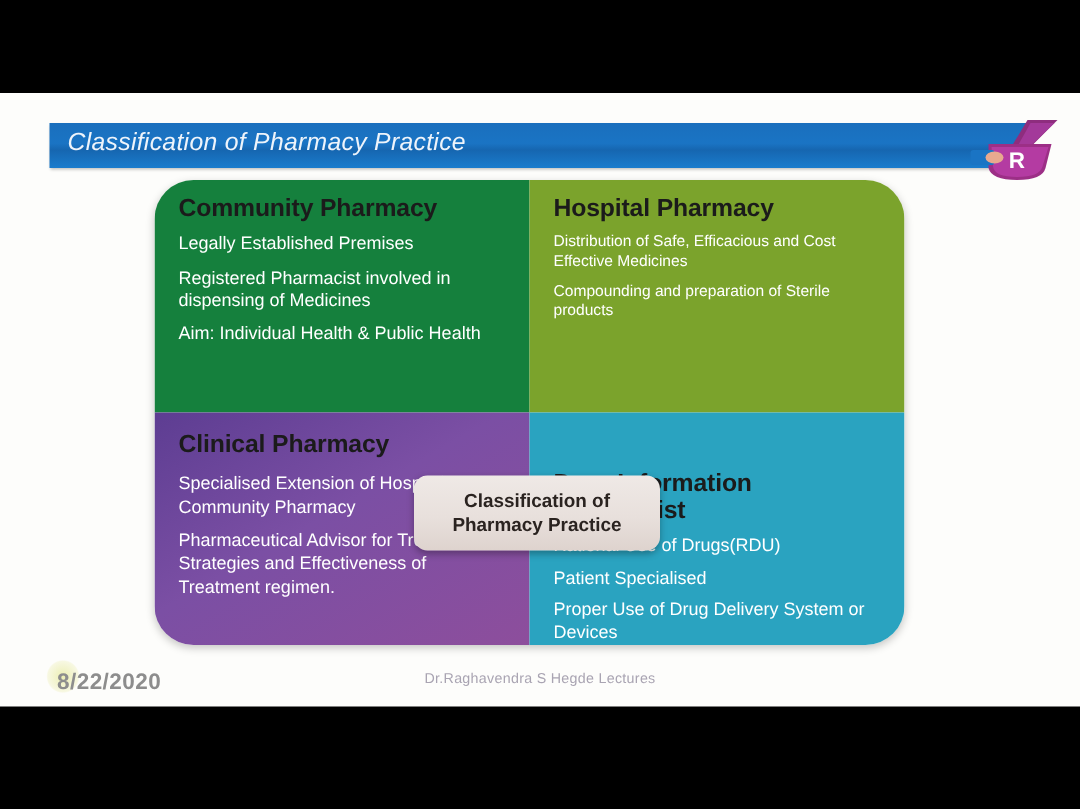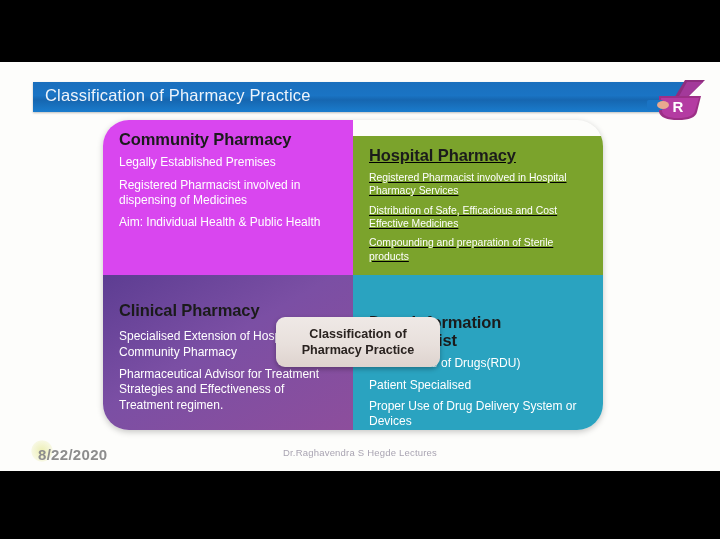--- a/index.html
+++ b/index.html
@@ -44,20 +44,21 @@
   }
   
   .title-bar {
     position: absolute;
     left: 33px;
     top: 20px;
     width: 655px;
     height: 30px;
     background: linear-gradient(to bottom, #1a6fbd 0%, #1a74c4 45%, #1666b0 60%, #1a7ccd 100%);
     box-shadow: 0 1px 2px rgba(0,0,0,.25);
+    font-style: italic;
   }
   .title-text {
     position: absolute;
     left: 12px;
     top: 4px;
     color: #eef4fb;
     font-size: 16.5px;
     letter-spacing: .2px;
     white-space: nowrap;
   }
@@ -81,34 +82,34 @@
     box-shadow: 0 2px 6px rgba(0,0,0,.22);
   }
   .quad {
     position: absolute;
     width: 50%;
     height: 50%;
     box-sizing: border-box;
     padding: 10px 14px 8px 16px;
   }
   .q-tl { left: 0;   top: 0;   }
-  .q-tr { left: 50%; top: 16px; text-decoration: underline;   }
+  .q-tr { left: 50%; top: 0;   }
   .q-bl { left: 0;   top: 50%; }
   .q-br { left: 50%; top: 50%; }
 
   .q-title {
     font-size: 16.5px;
     font-weight: bold;
     color: #1b1b1b;
     margin: 0 0 7px 0;
     line-height: 1.1;
     letter-spacing: -0.1px;
   }
   .q-br .q-title { margin-top: 28px; }
-  .q-bl .q-title { margin-top: 16px; margin-bottom: 10px; }
+  .q-bl .q-title { margin-top: 2px; margin-bottom: 10px; }
   .q-list { margin: 0; padding: 0; list-style: none; }
   .q-list li {
     color: #ffffff;
     font-size: 12px;
     line-height: 1.28;
     margin-bottom: 7px;
   }
   .q-tr .q-list li { font-size: 10.4px; margin-bottom: 6px; }
   .q-br .q-list li { margin-bottom: 6px; }
 
@@ -187,33 +188,32 @@
         <path d="M14 18 L56 18 L52 34 Q50 42 33 42 Q16 42 14 34 Z" fill="#9c2f86"></path>
         <path d="M16 20 L54 20 L50 33 Q48 40 33 40 Q18 40 17 33 Z" fill="#b43ba2"></path>
         <rect x="2" y="22" width="16" height="10" rx="2" fill="#1a74c4"></rect>
         <ellipse cx="18" cy="27" rx="6" ry="4" fill="#e8a98f"></ellipse>
         <text x="33" y="34" font-family="'Liberation Sans', sans-serif" font-size="15" font-weight="bold" fill="#ffffff" text-anchor="middle">R</text>
       </svg>
     </div>
 
     <div class="matrix">
 
-      <div class="quad q-tl" style="background:#d946ef;">
+      <div class="quad q-tl" style="background:#15803d;">
         <div class="q-title">Community Pharmacy</div>
         <ul class="q-list">
           <li>Legally Established Premises</li>
           <li>Registered Pharmacist involved in dispensing of Medicines</li>
           <li>Aim: Individual Health &amp; Public Health</li>
         </ul>
       </div>
 
       <div class="quad q-tr" style="background:#7ba32c;">
         <div class="q-title">Hospital Pharmacy</div>
         <ul class="q-list">
-          <li>Registered Pharmacist involved in Hospital Pharmacy Services</li>
           <li>Distribution of Safe, Efficacious and Cost Effective Medicines</li>
           <li>Compounding and preparation of Sterile products</li>
         </ul>
       </div>
 
       <div class="quad q-bl" style="background:linear-gradient(150deg,#5d3d92 0%,#7b4fa4 45%,#8d4e9c 100%);">
         <div class="q-title">Clinical Pharmacy</div>
         <ul class="q-list">
           <li>Specialised Extension of Hospital &amp; Community Pharmacy</li>
           <li>Pharmaceutical Advisor for Treatment Strategies and Effectiveness of Treatment regimen.</li>

